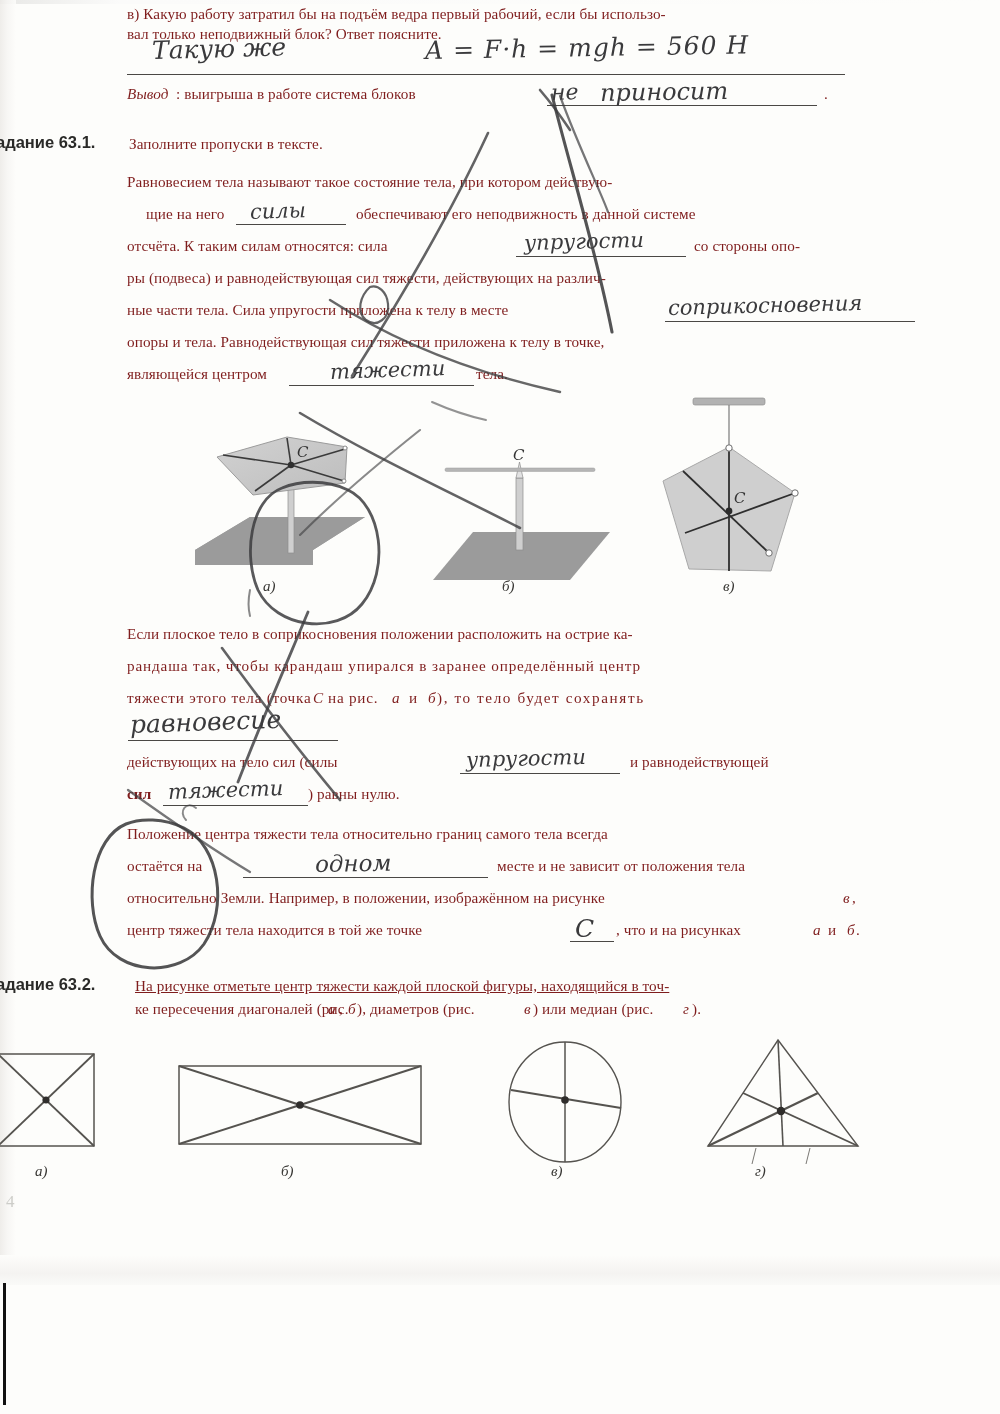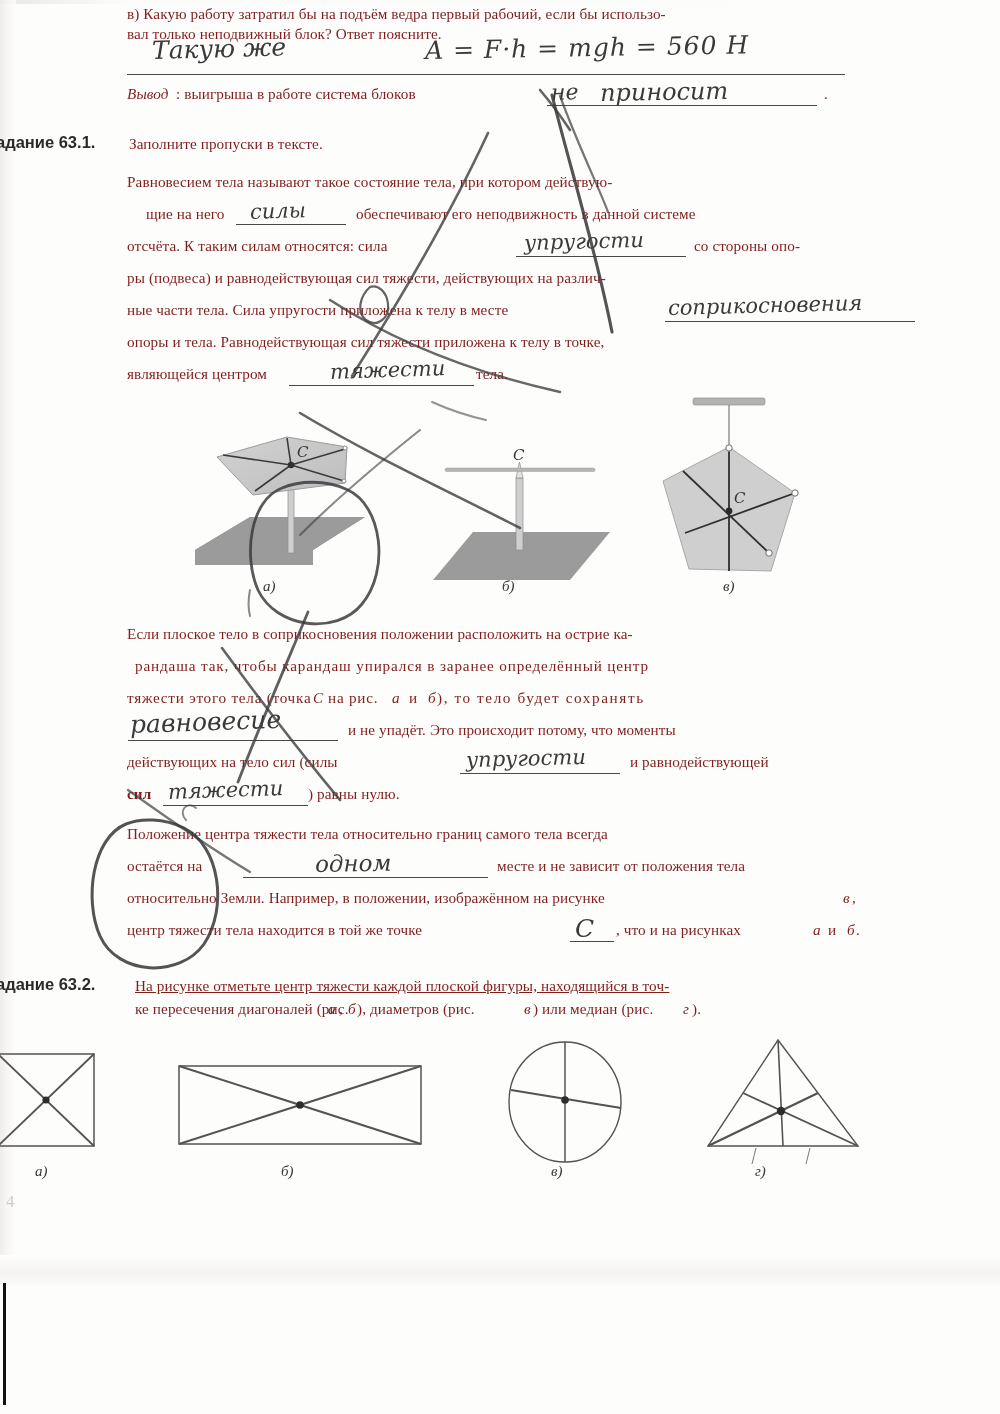--- a/index.html
+++ b/index.html
@@ -190,33 +190,32 @@
     </g>
     <circle cx="84" cy="118" r="3.4" fill="#2b2b2b"></circle>
     <circle cx="84" cy="55" r="3.2" fill="#fff" stroke="#6e6e6e" stroke-width="1"></circle>
     <circle cx="150" cy="100" r="3.2" fill="#fff" stroke="#6e6e6e" stroke-width="1"></circle>
     <circle cx="124" cy="160" r="3.2" fill="#fff" stroke="#6e6e6e" stroke-width="1"></circle>
     <text x="89" y="110" font-family="DejaVu Serif, serif" font-style="italic" font-size="15" fill="#333">C</text>
   </svg>
   <div class="fig-letter" style="left:723px;top:578px;">в)</div>
 
   <div class="ptext" style="left:127px;top:625px;">Если плоское тело в соприкосновения положении расположить на острие ка-</div>
-  <div class="ptext" style="left:127px;top:657px;letter-spacing:.85px;margin-left:8px;">рандаша так, чтобы карандаш упирался в заранее определённый центр</div>
+  <div class="ptext" style="left:127px;top:657px;letter-spacing:.85px;">рандаша так, чтобы карандаш упирался в заранее определённый центр</div>
 
   <div class="ptext" style="left:127px;top:689px;letter-spacing:.75px;">тяжести этого тела (точка</div>
   <div class="ptext" style="left:313px;top:689px;font-style:italic;">C</div>
   <div class="ptext" style="left:328px;top:689px;letter-spacing:.75px;">на рис.</div>
   <div class="ptext" style="left:392px;top:689px;font-style:italic;">а</div>
   <div class="ptext" style="left:409px;top:689px;">и</div>
   <div class="ptext" style="left:428px;top:689px;font-style:italic;">б</div>
   <div class="ptext" style="left:437px;top:689px;letter-spacing:1.6px;">), то тело будет сохранять</div>
 
   <div class="blank-line" style="left:128px;top:740px;width:210px;"></div>
   <div class="hw" style="left:130px;top:710px;font-size:25px;transform:rotate(-2deg);">равновесие</div>
-  <div class="ptext" style="left:348px;top:721px;">и не упадёт. Это происходит потому, что моменты</div>
 
   <div class="ptext" style="left:127px;top:753px;">действующих на тело сил (силы</div>
   <div class="blank-line" style="left:460px;top:773px;width:160px;"></div>
   <div class="hw" style="left:466px;top:748px;font-size:21px;transform:rotate(-1.5deg);">упругости</div>
   <div class="ptext" style="left:630px;top:753px;">и равнодействующей</div>
 
   <div class="ptext" style="left:127px;top:785px;font-weight:bold;">сил</div>
   <div class="blank-line" style="left:163px;top:805px;width:145px;"></div>
   <div class="hw" style="left:168px;top:780px;font-size:21px;transform:rotate(-2deg);">тяжести</div>
   <div class="ptext" style="left:308px;top:785px;">) равны нулю.</div>

